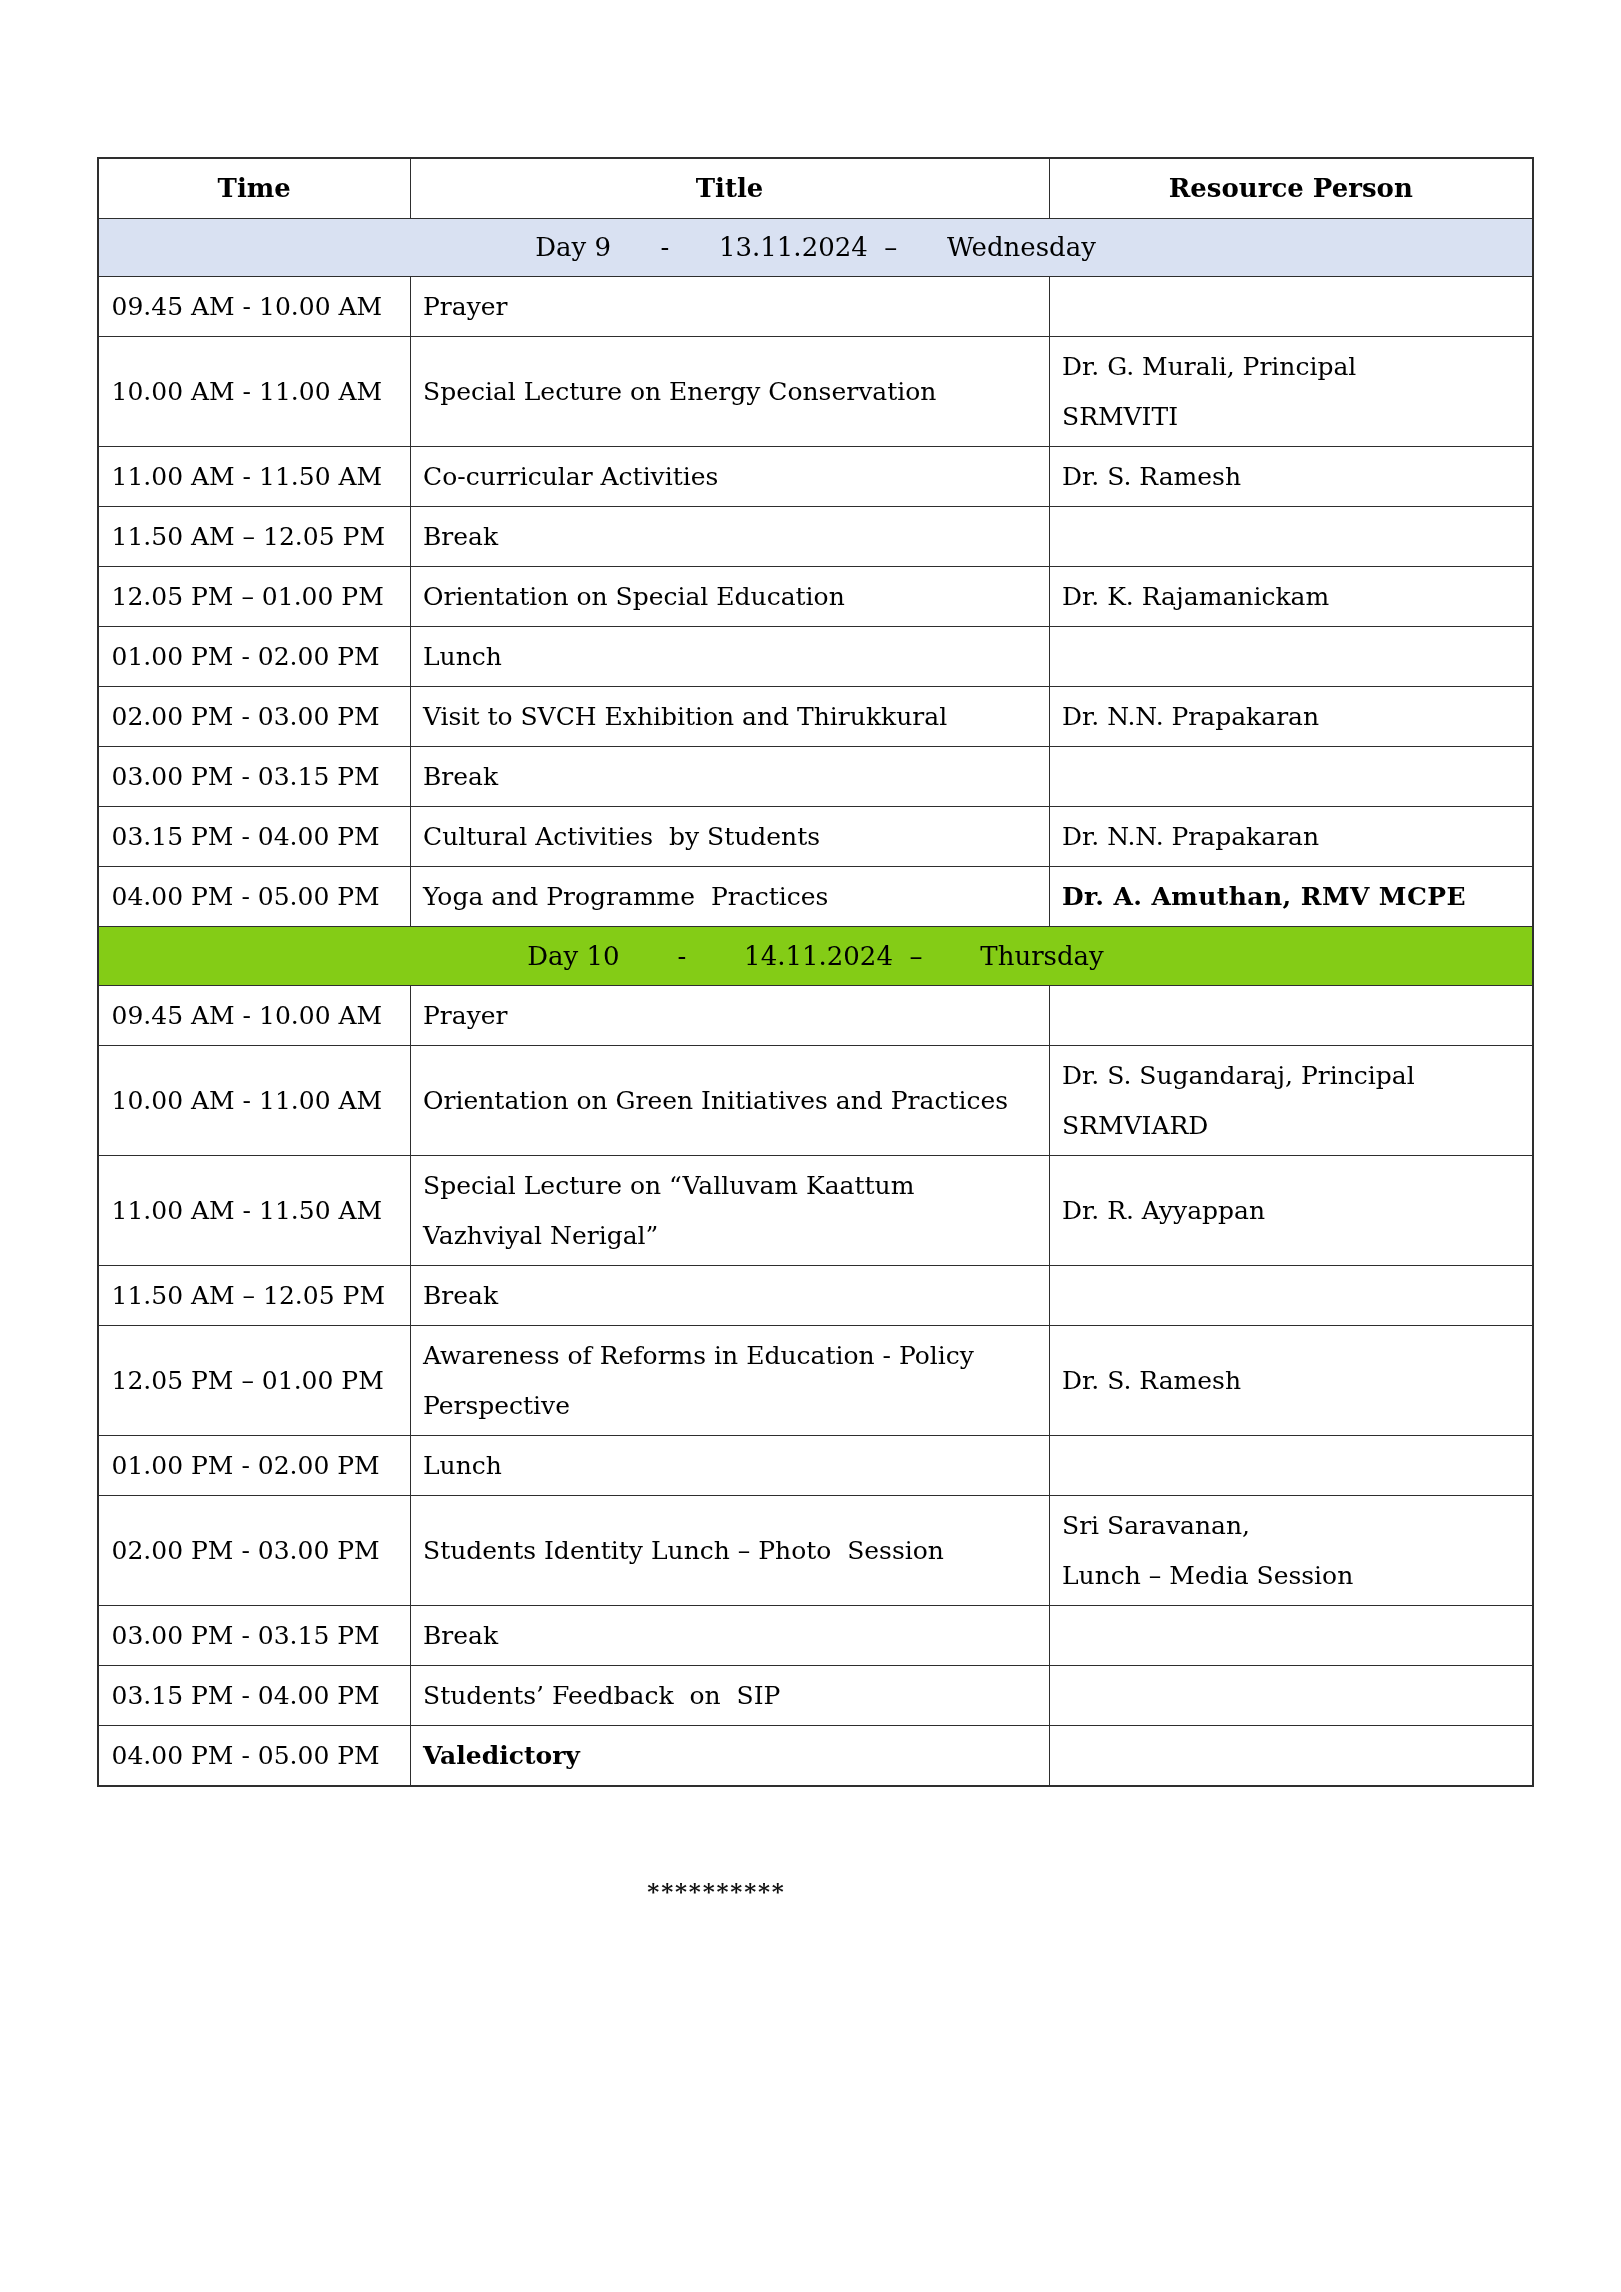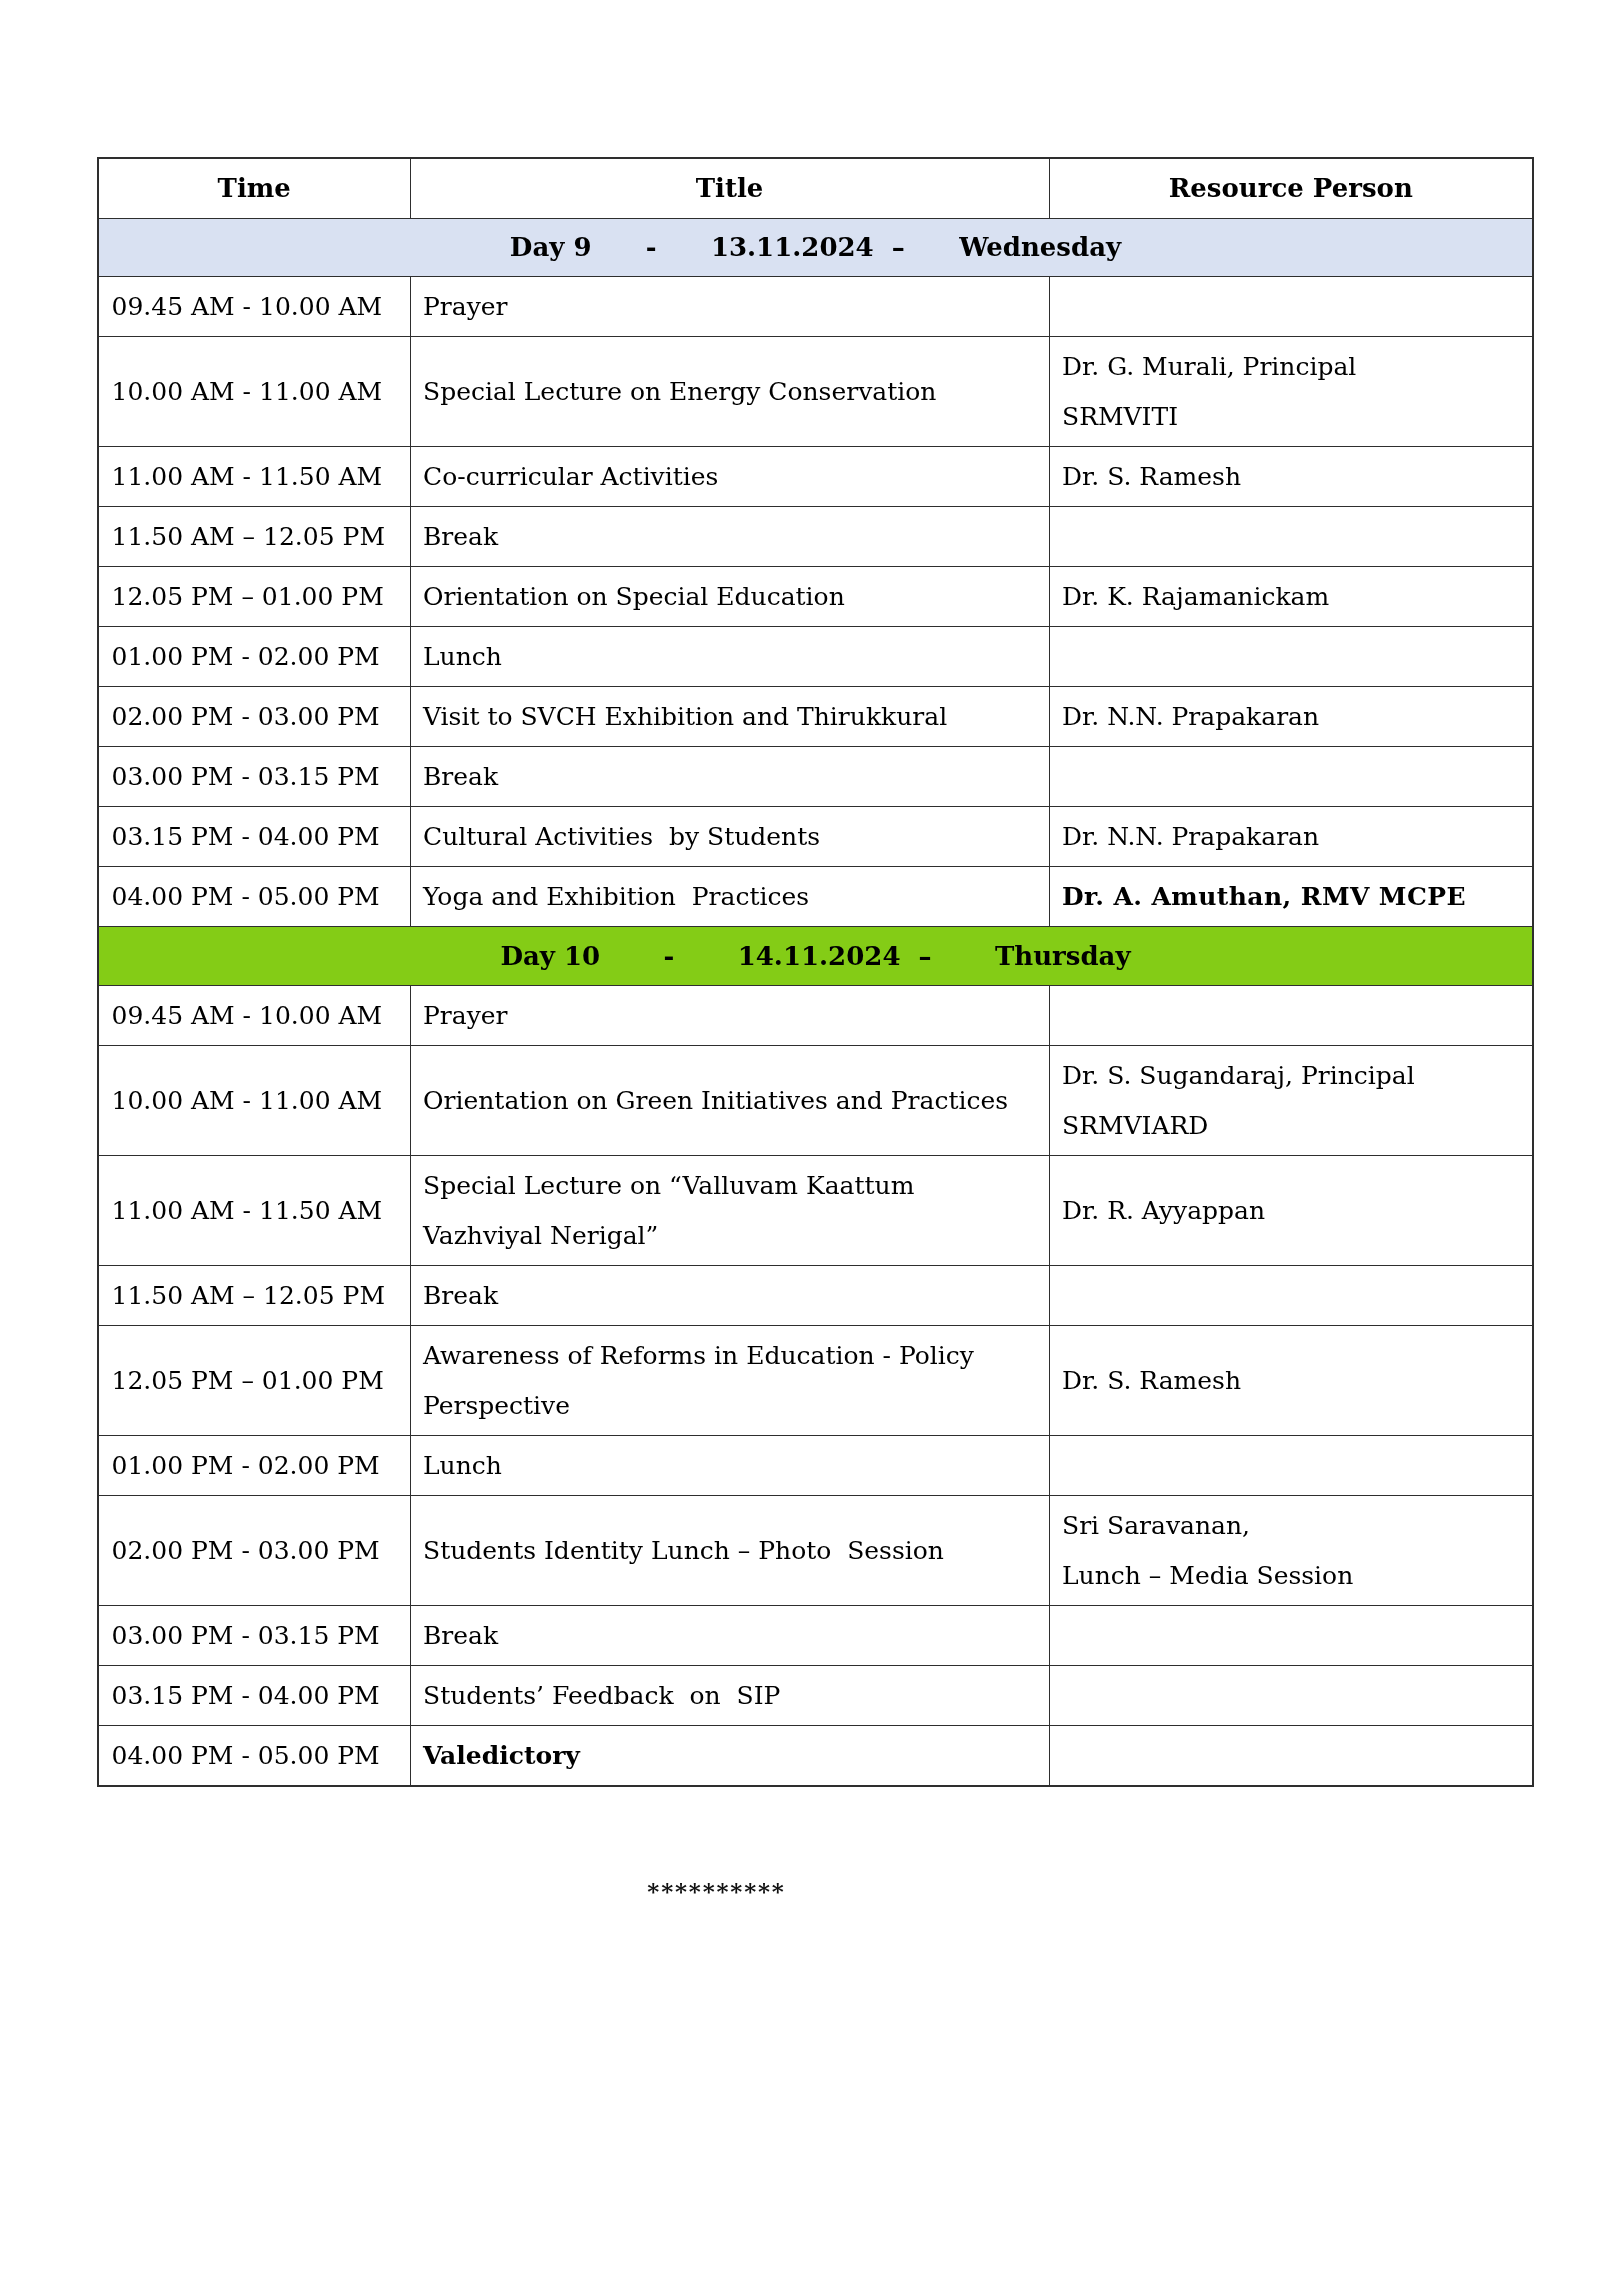--- a/index.html
+++ b/index.html
@@ -57,21 +57,21 @@
     padding: 4.5px 12.5px;
     white-space: pre-wrap;
     background: #ffffff;
   }
   td.time-cell   { padding-left: 10.7px; }
   td.title-cell  { padding-left: 12.5px; }
   td.person-cell { padding-left: 12.5px; margin-left: 20px; }
 
   tr.day-band td {
     text-align: center;
-    font-weight: bold;
+    font-weight: normal;
     font-size: 26px;
     padding: 10.7px 7.2px;
     white-space: pre;
     line-height: 1.4;
     margin-left: 42px;
   }
   td.title-large  { font-size: 29.6px; font-weight: bold; }
   td.person-large { font-size: 28px; letter-spacing: 0.4px; font-weight: bold; }
 
   .stars {
@@ -157,21 +157,21 @@
           <td class="title-cell">Break</td>
           <td class="person-cell"></td>
         </tr>
         <tr>
           <td class="time-cell">03.15 PM - 04.00 PM</td>
           <td class="title-cell">Cultural Activities  by Students</td>
           <td class="person-cell">Dr. N.N. Prapakaran</td>
         </tr>
         <tr>
           <td class="time-cell">04.00 PM - 05.00 PM</td>
-          <td class="title-cell">Yoga and Exhibition  Practices</td>
+          <td class="title-cell">Yoga and Programme  Practices</td>
           <td class="person-cell person-large">Dr. A. Amuthan, RMV MCPE</td>
         </tr>
         <tr class="day-band">
           <td colspan="3" style="background: #84cc16;">Day 10       -       14.11.2024  –       Thursday</td>
         </tr>
         <tr>
           <td class="time-cell">09.45 AM - 10.00 AM</td>
           <td class="title-cell">Prayer</td>
           <td class="person-cell"></td>
         </tr>

